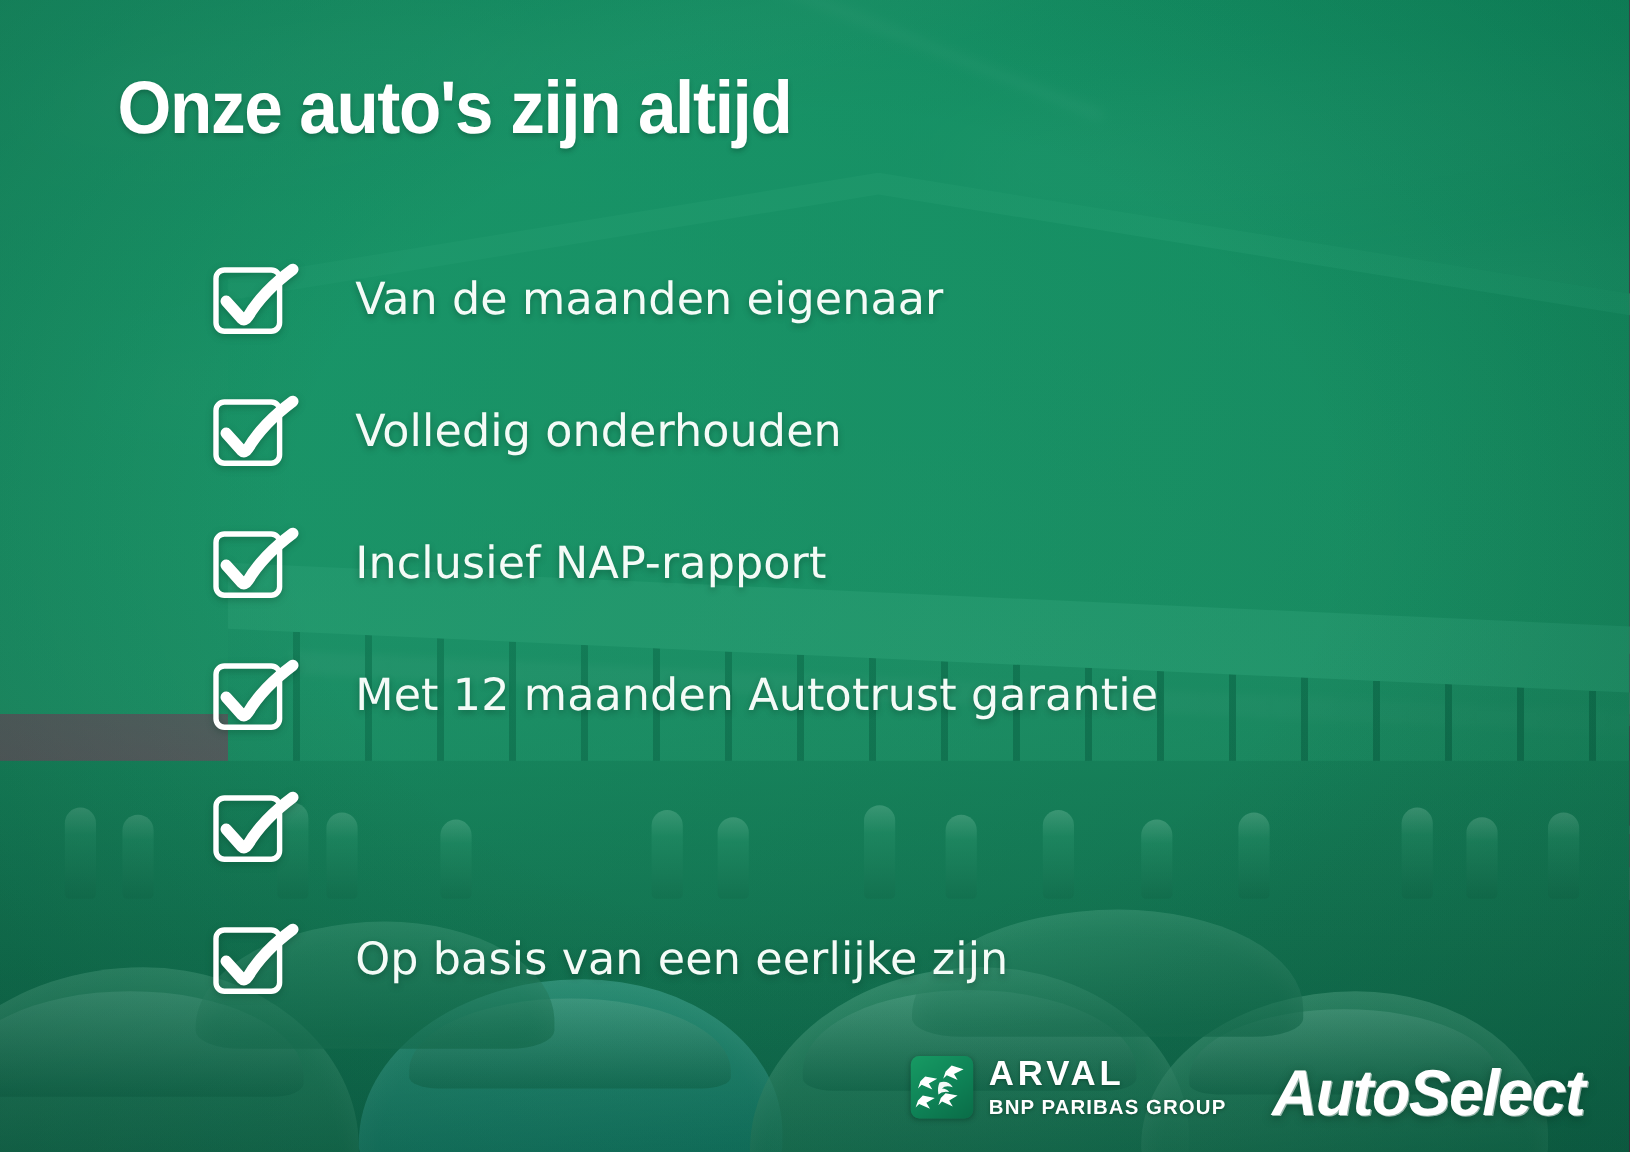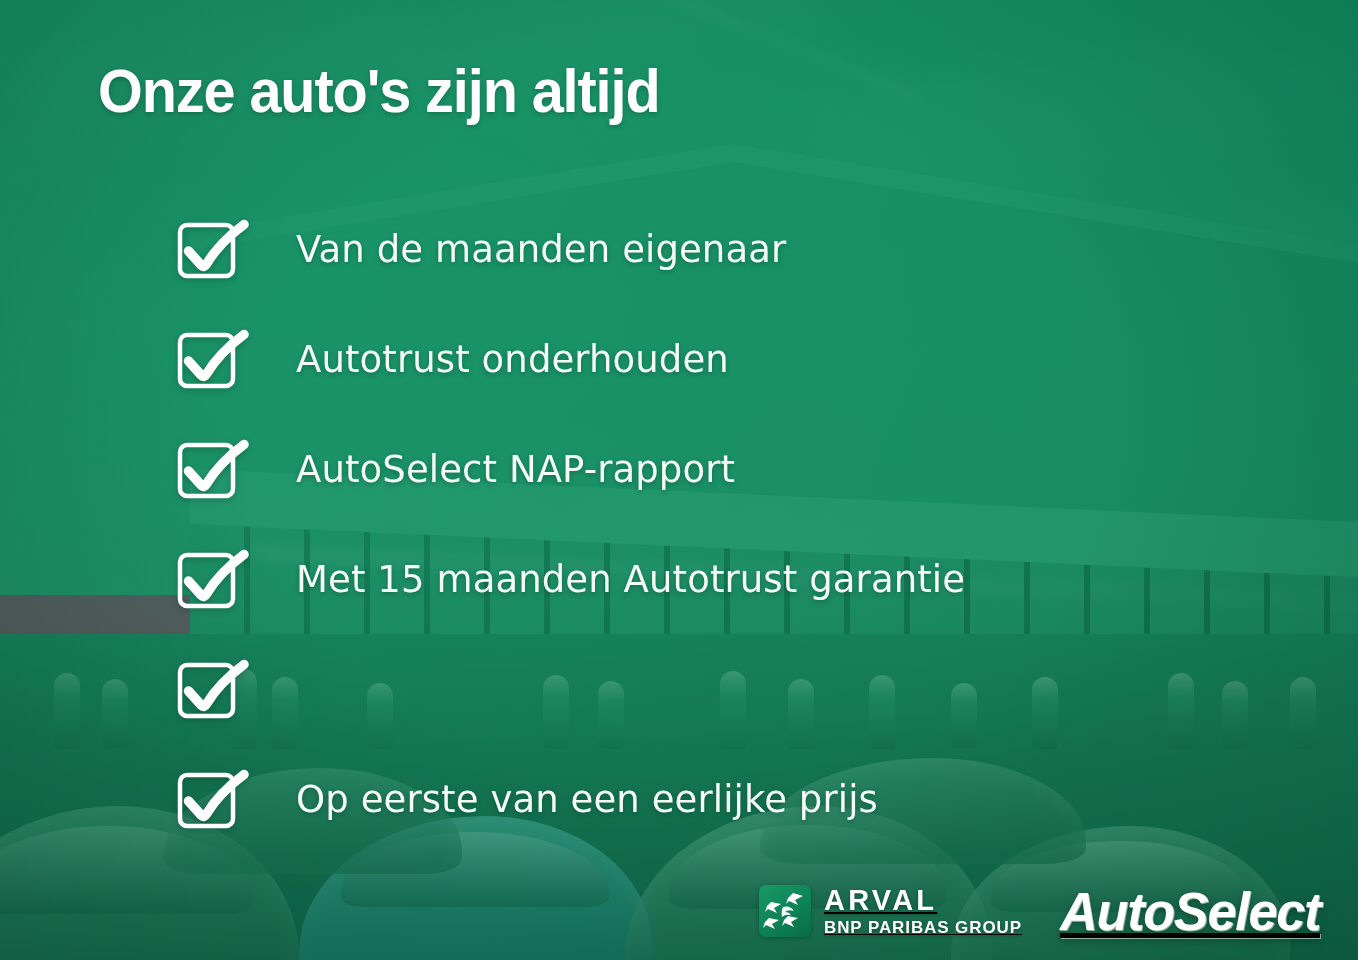--- a/index.html
+++ b/index.html
@@ -308,23 +308,22 @@
     text-shadow: 0 2px 5px rgba(0,45,28,0.35);
     font-family: "DejaVu Sans", "Liberation Sans", sans-serif;
   }
 
   
   .logos {
     position: absolute;
     right: 38px;
     bottom: 18px;
     display: flex;
-    align-items: center;
+    align-items: flex-start;
     gap: 30px;
-    text-decoration: underline;
   }
   .arval-logo {
     display: flex;
     align-items: center;
     gap: 13px;
   }
   .bnp-mark {
     width: 52px;
     height: 52px;
     border-radius: 7px;
@@ -457,60 +456,60 @@
         <span class="check-label">Van de maanden eigenaar</span>
       </div>
 
       <div class="check-item">
         <span class="checkbox">
           <svg viewBox="0 0 74 70" aria-hidden="true">
             <rect x="6" y="12" width="53" height="51" rx="7" ry="7" fill="none" stroke="#ffffff" stroke-width="4.5"></rect>
             <path d="M14.5 38 L27.5 52.5 Q30 55 32.5 51 Q45 30 70 11.5" fill="none" stroke="#ffffff" stroke-width="9.5" stroke-linecap="round" stroke-linejoin="round"></path>
           </svg>
         </span>
-        <span class="check-label">Autotrust onderhouden</span>
+        <span class="check-label">Volledig onderhouden</span>
       </div>
 
       <div class="check-item">
         <span class="checkbox">
           <svg viewBox="0 0 74 70" aria-hidden="true">
             <rect x="6" y="12" width="53" height="51" rx="7" ry="7" fill="none" stroke="#ffffff" stroke-width="4.5"></rect>
             <path d="M14.5 38 L27.5 52.5 Q30 55 32.5 51 Q45 30 70 11.5" fill="none" stroke="#ffffff" stroke-width="9.5" stroke-linecap="round" stroke-linejoin="round"></path>
           </svg>
         </span>
-        <span class="check-label">AutoSelect NAP-rapport</span>
+        <span class="check-label">Inclusief NAP-rapport</span>
       </div>
 
       <div class="check-item">
         <span class="checkbox">
           <svg viewBox="0 0 74 70" aria-hidden="true">
             <rect x="6" y="12" width="53" height="51" rx="7" ry="7" fill="none" stroke="#ffffff" stroke-width="4.5"></rect>
             <path d="M14.5 38 L27.5 52.5 Q30 55 32.5 51 Q45 30 70 11.5" fill="none" stroke="#ffffff" stroke-width="9.5" stroke-linecap="round" stroke-linejoin="round"></path>
           </svg>
         </span>
-        <span class="check-label">Met 15 maanden Autotrust garantie</span>
+        <span class="check-label">Met 12 maanden Autotrust garantie</span>
       </div>
 
       <div class="check-item">
         <span class="checkbox">
           <svg viewBox="0 0 74 70" aria-hidden="true">
             <rect x="6" y="12" width="53" height="51" rx="7" ry="7" fill="none" stroke="#ffffff" stroke-width="4.5"></rect>
             <path d="M14.5 38 L27.5 52.5 Q30 55 32.5 51 Q45 30 70 11.5" fill="none" stroke="#ffffff" stroke-width="9.5" stroke-linecap="round" stroke-linejoin="round"></path>
           </svg>
         </span>
       </div>
 
       <div class="check-item">
         <span class="checkbox">
           <svg viewBox="0 0 74 70" aria-hidden="true">
             <rect x="6" y="12" width="53" height="51" rx="7" ry="7" fill="none" stroke="#ffffff" stroke-width="4.5"></rect>
             <path d="M14.5 38 L27.5 52.5 Q30 55 32.5 51 Q45 30 70 11.5" fill="none" stroke="#ffffff" stroke-width="9.5" stroke-linecap="round" stroke-linejoin="round"></path>
           </svg>
         </span>
-        <span class="check-label">Op eerste van een eerlijke prijs</span>
+        <span class="check-label">Op basis van een eerlijke zijn</span>
       </div>
 
     </div>
 
     <div class="logos">
 
       <div class="arval-logo">
         <span class="bnp-mark">
           <svg viewBox="0 0 52 52" aria-hidden="true">
             <g fill="#ffffff">

